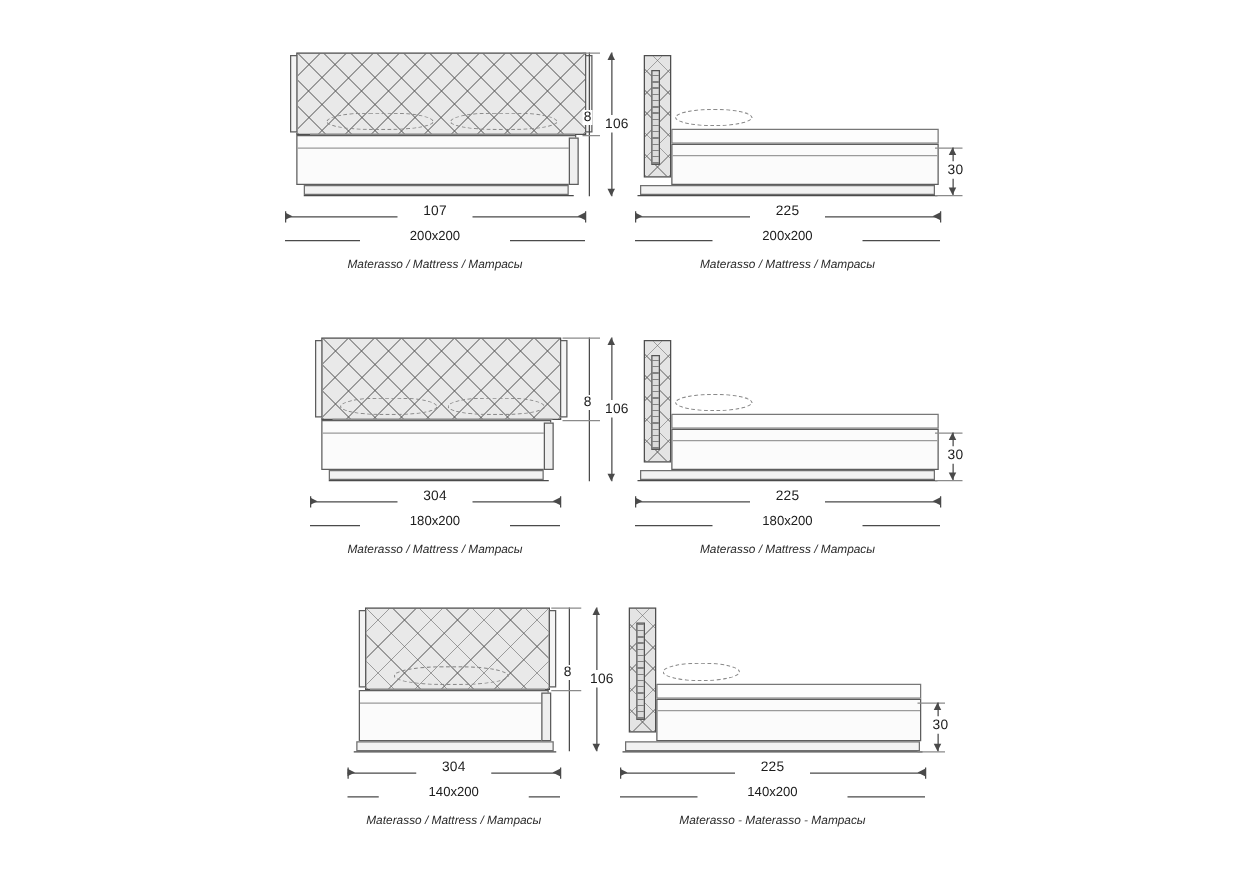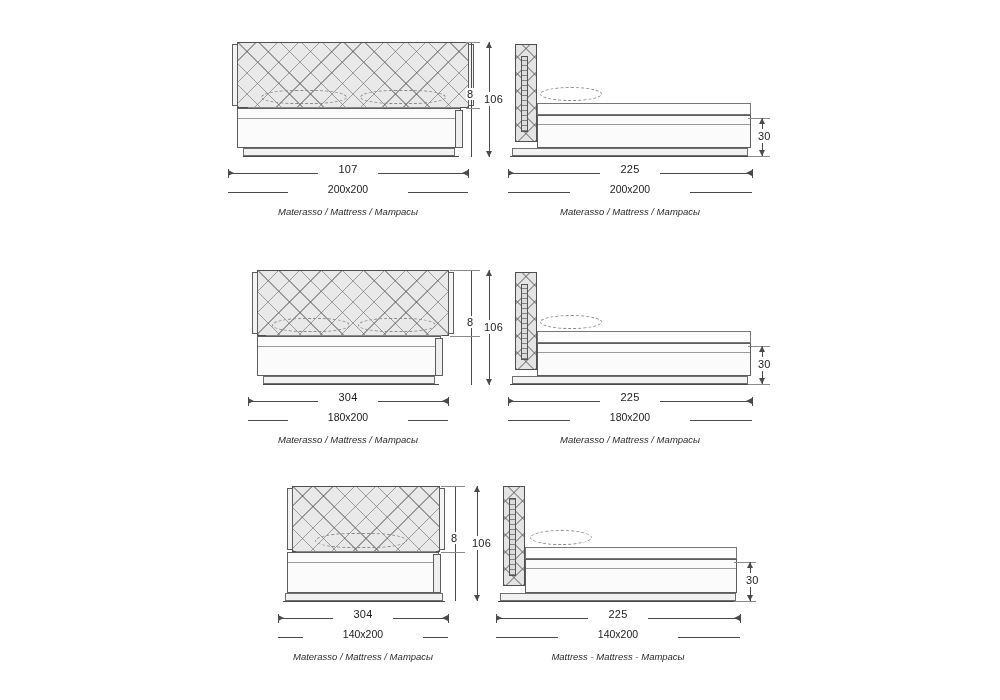--- a/index.html
+++ b/index.html
@@ -353,21 +353,21 @@
 
       <div class="dimline" style="left:496px;top:172px;width:244px;"></div>
       <div class="arrow-r" style="left:496px;top:169px;"></div>
       <div class="arrow-l" style="left:734px;top:169px;"></div>
       <div class="tick" style="left:496px;top:168px;"></div>
       <div class="tick" style="left:740px;top:168px;"></div>
       <div class="dim-c" style="left:588px;top:162px;width:60px;background:#fff;">225</div>
 
       <div class="dimline" style="left:496px;top:191px;width:244px;"></div>
       <div class="size" style="left:558px;top:182px;width:120px;background:#fff;">140x200</div>
-      <div class="cap" style="left:528px;top:205px;width:180px;">Mattress - Mattress - Матрасы</div>
+      <div class="cap" style="left:528px;top:205px;width:180px;">Materasso - Materasso - Матрасы</div>
 
       <div class="hairline hline thin" style="left:734px;top:116px;width:22px;"></div>
       <div class="hairline hline thin" style="left:734px;top:155px;width:22px;"></div>
       <div class="vdimline" style="left:750px;top:116px;height:39px;"></div>
       <div class="arrow-u" style="left:747px;top:116px;"></div>
       <div class="arrow-d" style="left:747px;top:149px;"></div>
       <div class="dim" style="left:746px;top:127px;background:#fff;padding:1px 0;">30</div>
     </div>
   </div>
 

